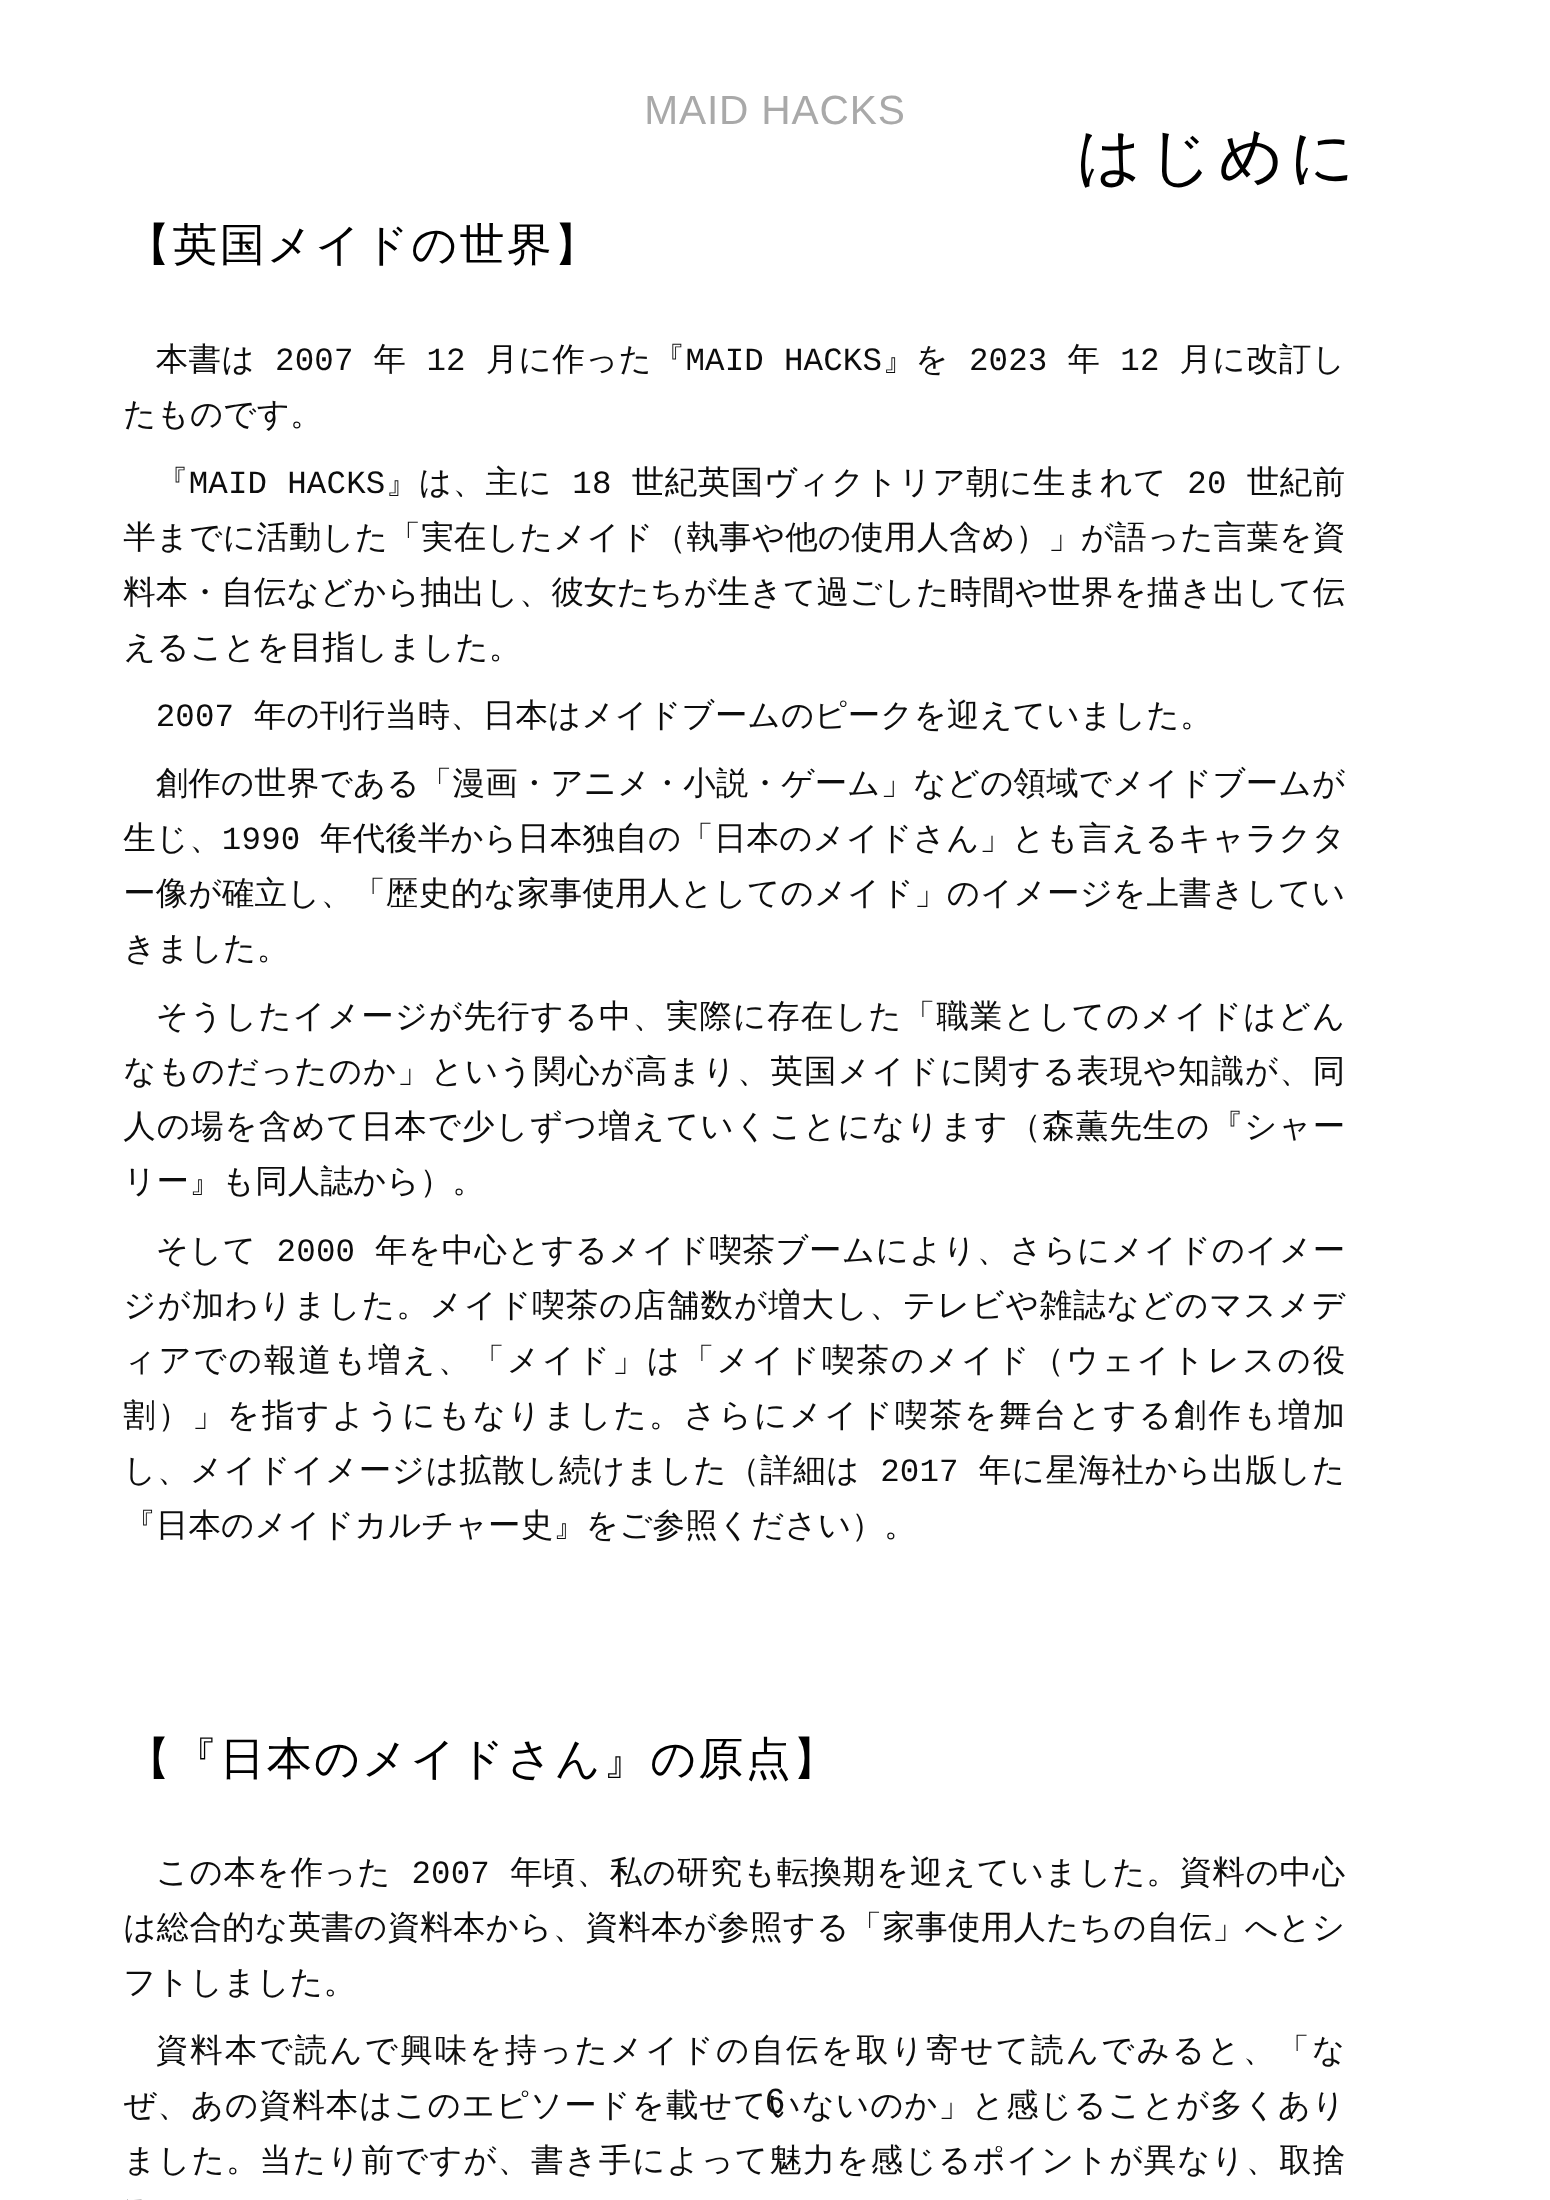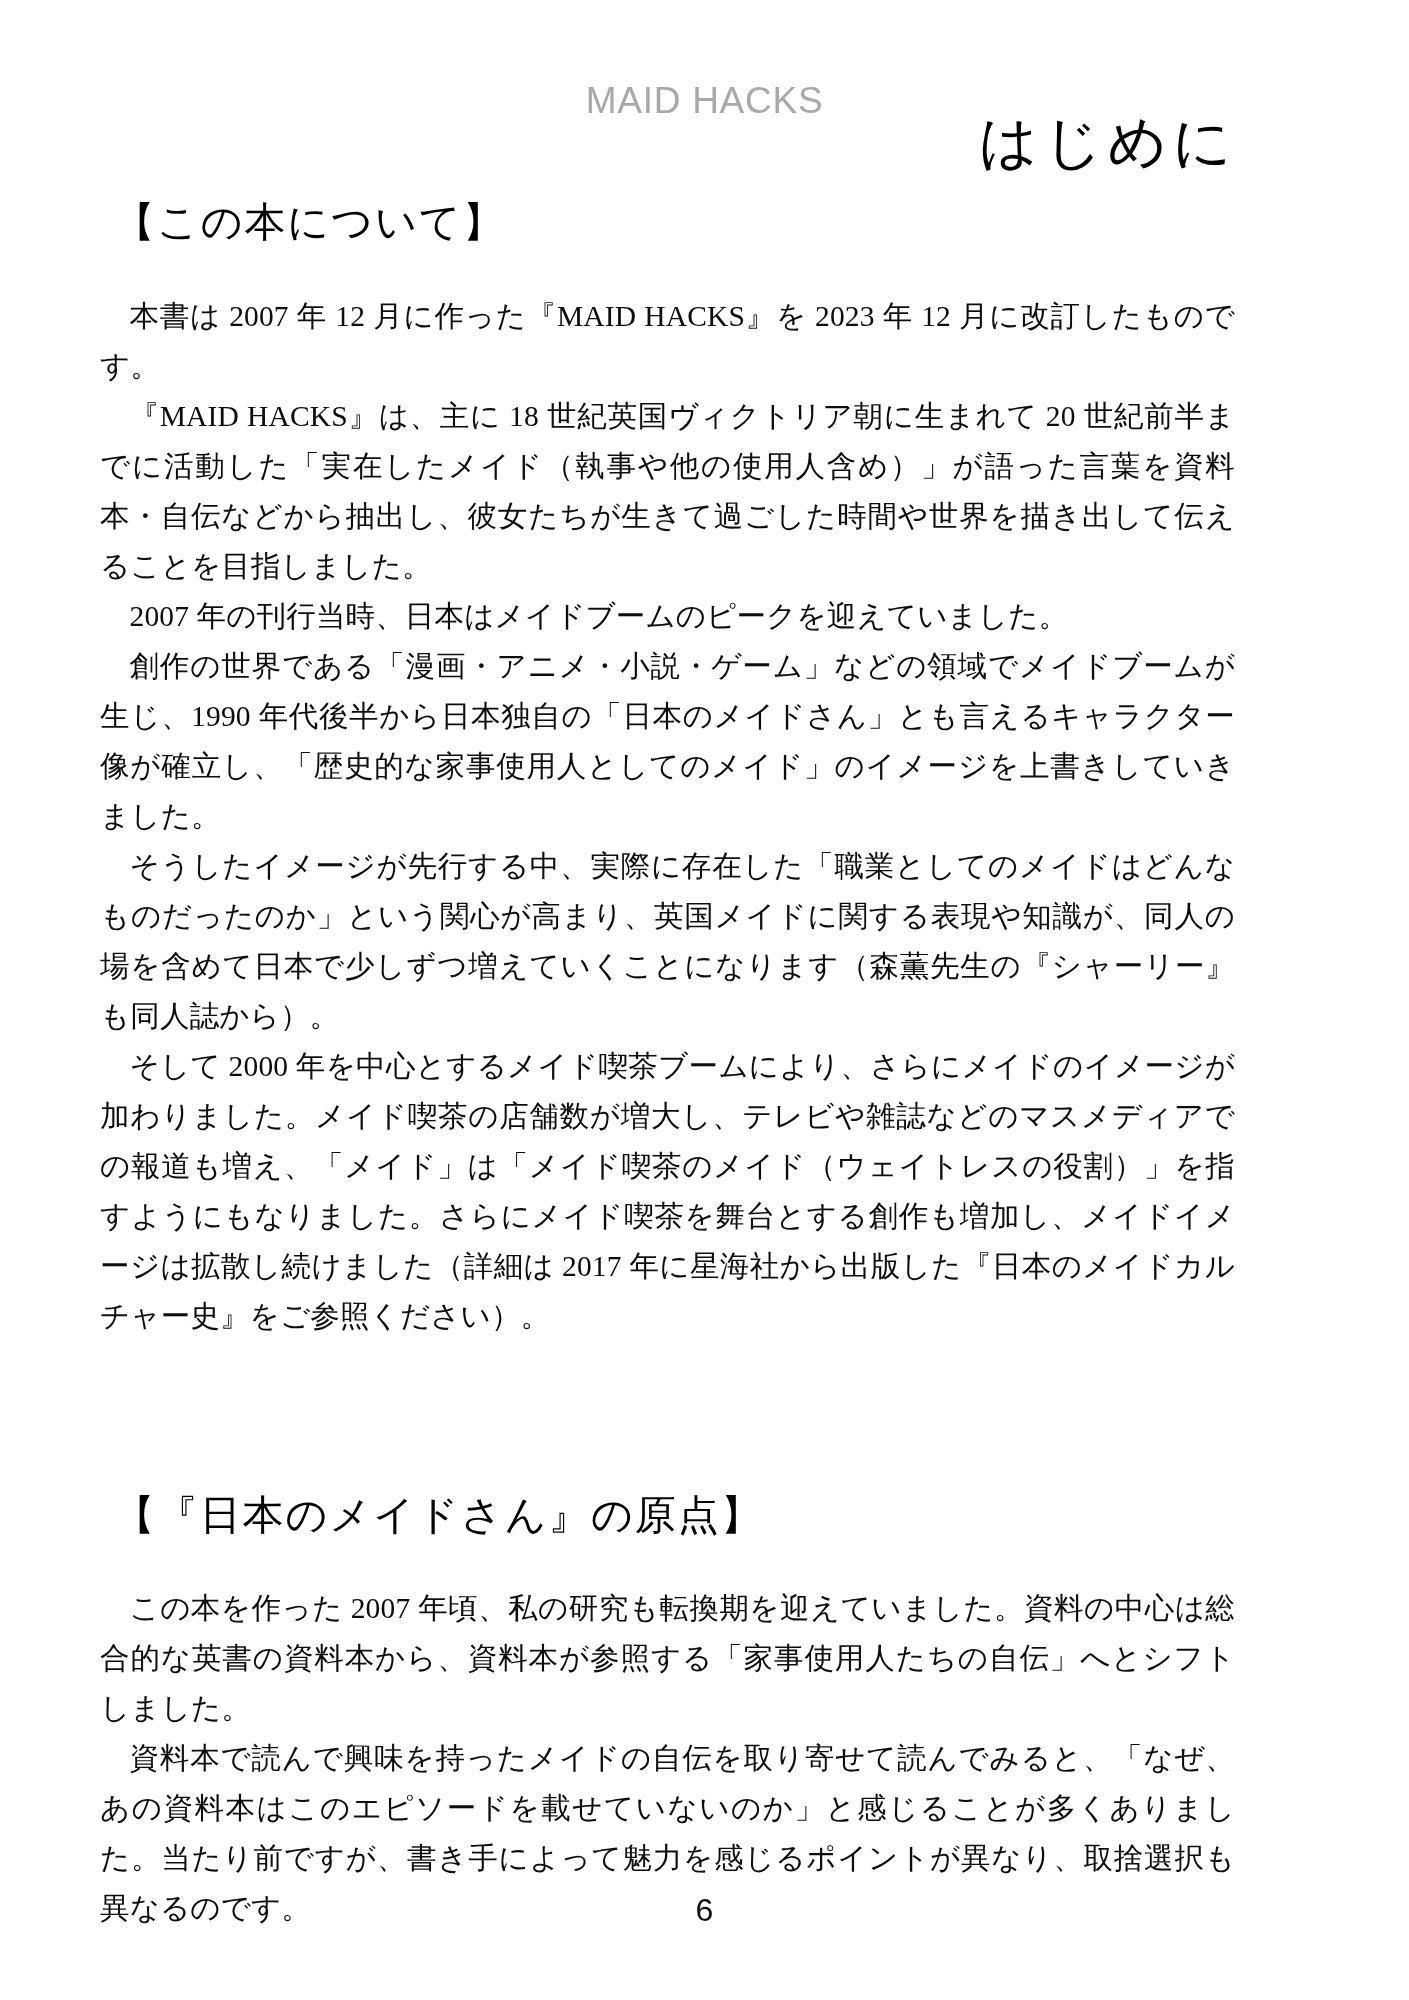--- a/index.html
+++ b/index.html
@@ -69,25 +69,25 @@
     color: #000000;
     margin: 0;
     padding: 0 0 0 14px;
     line-height: 1.3;
     white-space: nowrap;
   }
 
   .sec1-heading { margin-top: 16px; }
 
   p.body-text {
-    font-family: Liberation Serif, serif;
+    font-family: Liberation Mono, monospace;
     font-size: 29.5px;
     line-height: 50px;
     color: #0d0d0d;
-    margin: 0;
+    margin: 12px;
     padding: 0;
     text-align: justify;
     text-justify: inter-character;
     letter-spacing: 0.005em;
     text-indent: 1em;
     word-break: break-all;
     overflow-wrap: anywhere;
   }
 
   .para-block { margin: 0; }
@@ -113,21 +113,21 @@
 <body>
 
 <div class="page">
 
   <div class="running-head">MAID HACKS</div>
 
   <div class="chapter-title">はじめに</div>
 
   <div class="content">
 
-    <h2 class="section-heading sec1-heading">【この本について】</h2>
+    <h2 class="section-heading sec1-heading">【英国メイドの世界】</h2>
 
     <div class="gap-after-heading-1"></div>
 
     <div class="para-block">
       <p class="body-text">本書は 2007 年 12 月に作った『MAID HACKS』を 2023 年 12 月に改訂したものです。</p>
       <p class="body-text">『MAID HACKS』は、主に 18 世紀英国ヴィクトリア朝に生まれて 20 世紀前半までに活動した「実在したメイド（執事や他の使用人含め）」が語った言葉を資料本・自伝などから抽出し、彼女たちが生きて過ごした時間や世界を描き出して伝えることを目指しました。</p>
       <p class="body-text">2007 年の刊行当時、日本はメイドブームのピークを迎えていました。</p>
       <p class="body-text">創作の世界である「漫画・アニメ・小説・ゲーム」などの領域でメイドブームが生じ、1990 年代後半から日本独自の「日本のメイドさん」とも言えるキャラクター像が確立し、「歴史的な家事使用人としてのメイド」のイメージを上書きしていきました。</p>
       <p class="body-text">そうしたイメージが先行する中、実際に存在した「職業としてのメイドはどんなものだったのか」という関心が高まり、英国メイドに関する表現や知識が、同人の場を含めて日本で少しずつ増えていくことになります（森薫先生の『シャーリー』も同人誌から）。</p>
       <p class="body-text">そして 2000 年を中心とするメイド喫茶ブームにより、さらにメイドのイメージが加わりました。メイド喫茶の店舗数が増大し、テレビや雑誌などのマスメディアでの報道も増え、「メイド」は「メイド喫茶のメイド（ウェイトレスの役割）」を指すようにもなりました。さらにメイド喫茶を舞台とする創作も増加し、メイドイメージは拡散し続けました（詳細は 2017 年に星海社から出版した『日本のメイドカルチャー史』をご参照ください）。</p>

